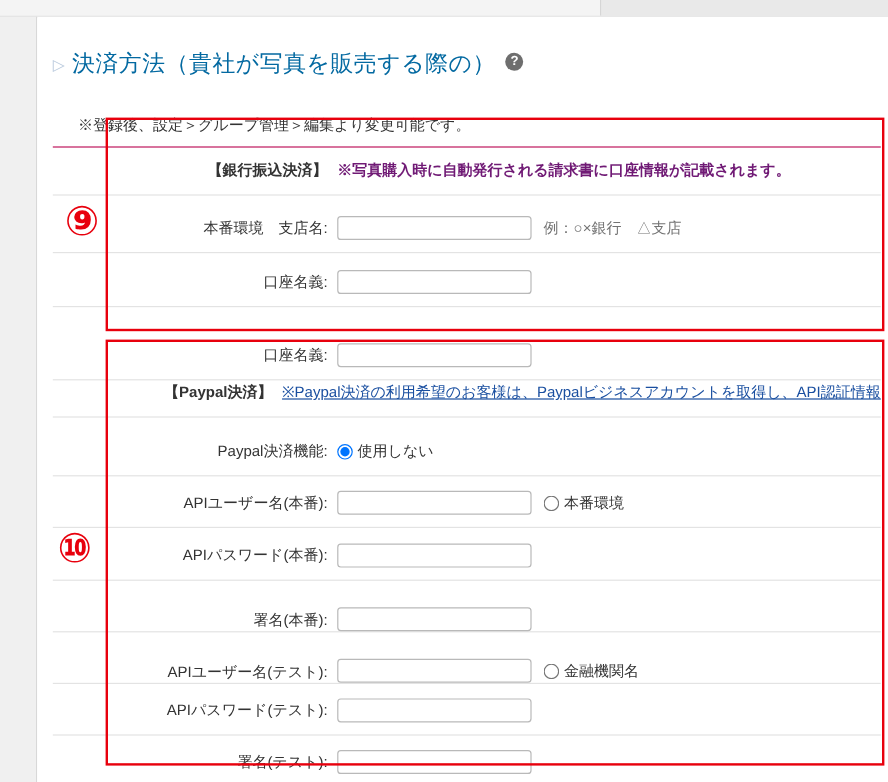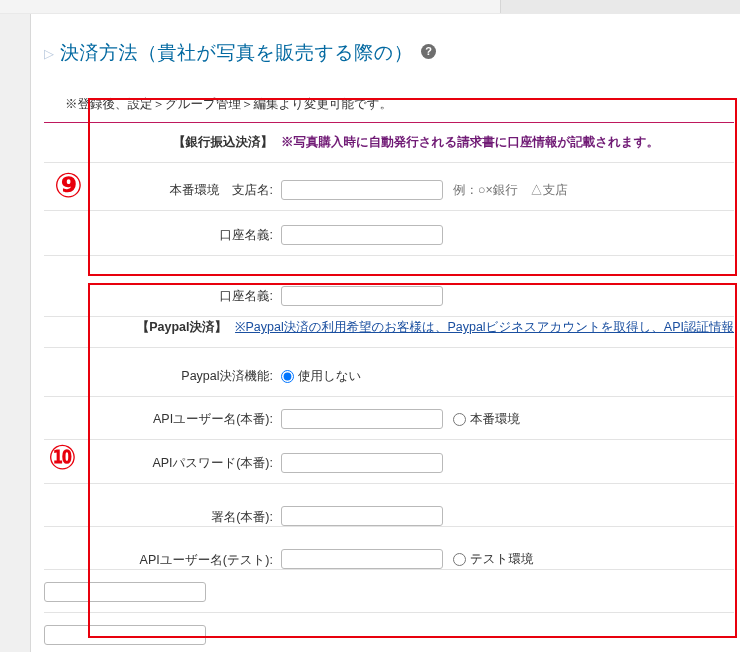--- a/index.html
+++ b/index.html
@@ -295,32 +295,34 @@
       <input class="txt" type="text" value="" style="">
     </div>
   </div>
 
   <div class="row" id="r10">
     <div class="row-label">APIユーザー名(テスト):</div>
     <div class="row-field">
       <input class="txt" type="text" value="" style="">
       <span class="radio-wrap">
         <input type="radio" name="paypal_env" style="">
-        <span class="radio-label">テスト環境</span>
+        <span class="radio-label">金融機関名</span>
       </span>
     </div>
   </div>
 
   <div class="row" id="r11">
+    <div class="row-label">APIパスワード(テスト):</div>
     <div class="row-field">
       <input class="txt" type="text" value="" style="">
     </div>
   </div>
 
   <div class="row" id="r12">
+    <div class="row-label">署名(テスト):</div>
     <div class="row-field">
       <input class="txt" type="text" value="" style="">
     </div>
   </div>
 
 </div>
 
 <div class="red-box" id="box9"></div>
 <div class="red-box" id="box10"></div>
 <div class="circle-num" id="num9">⑨</div>

